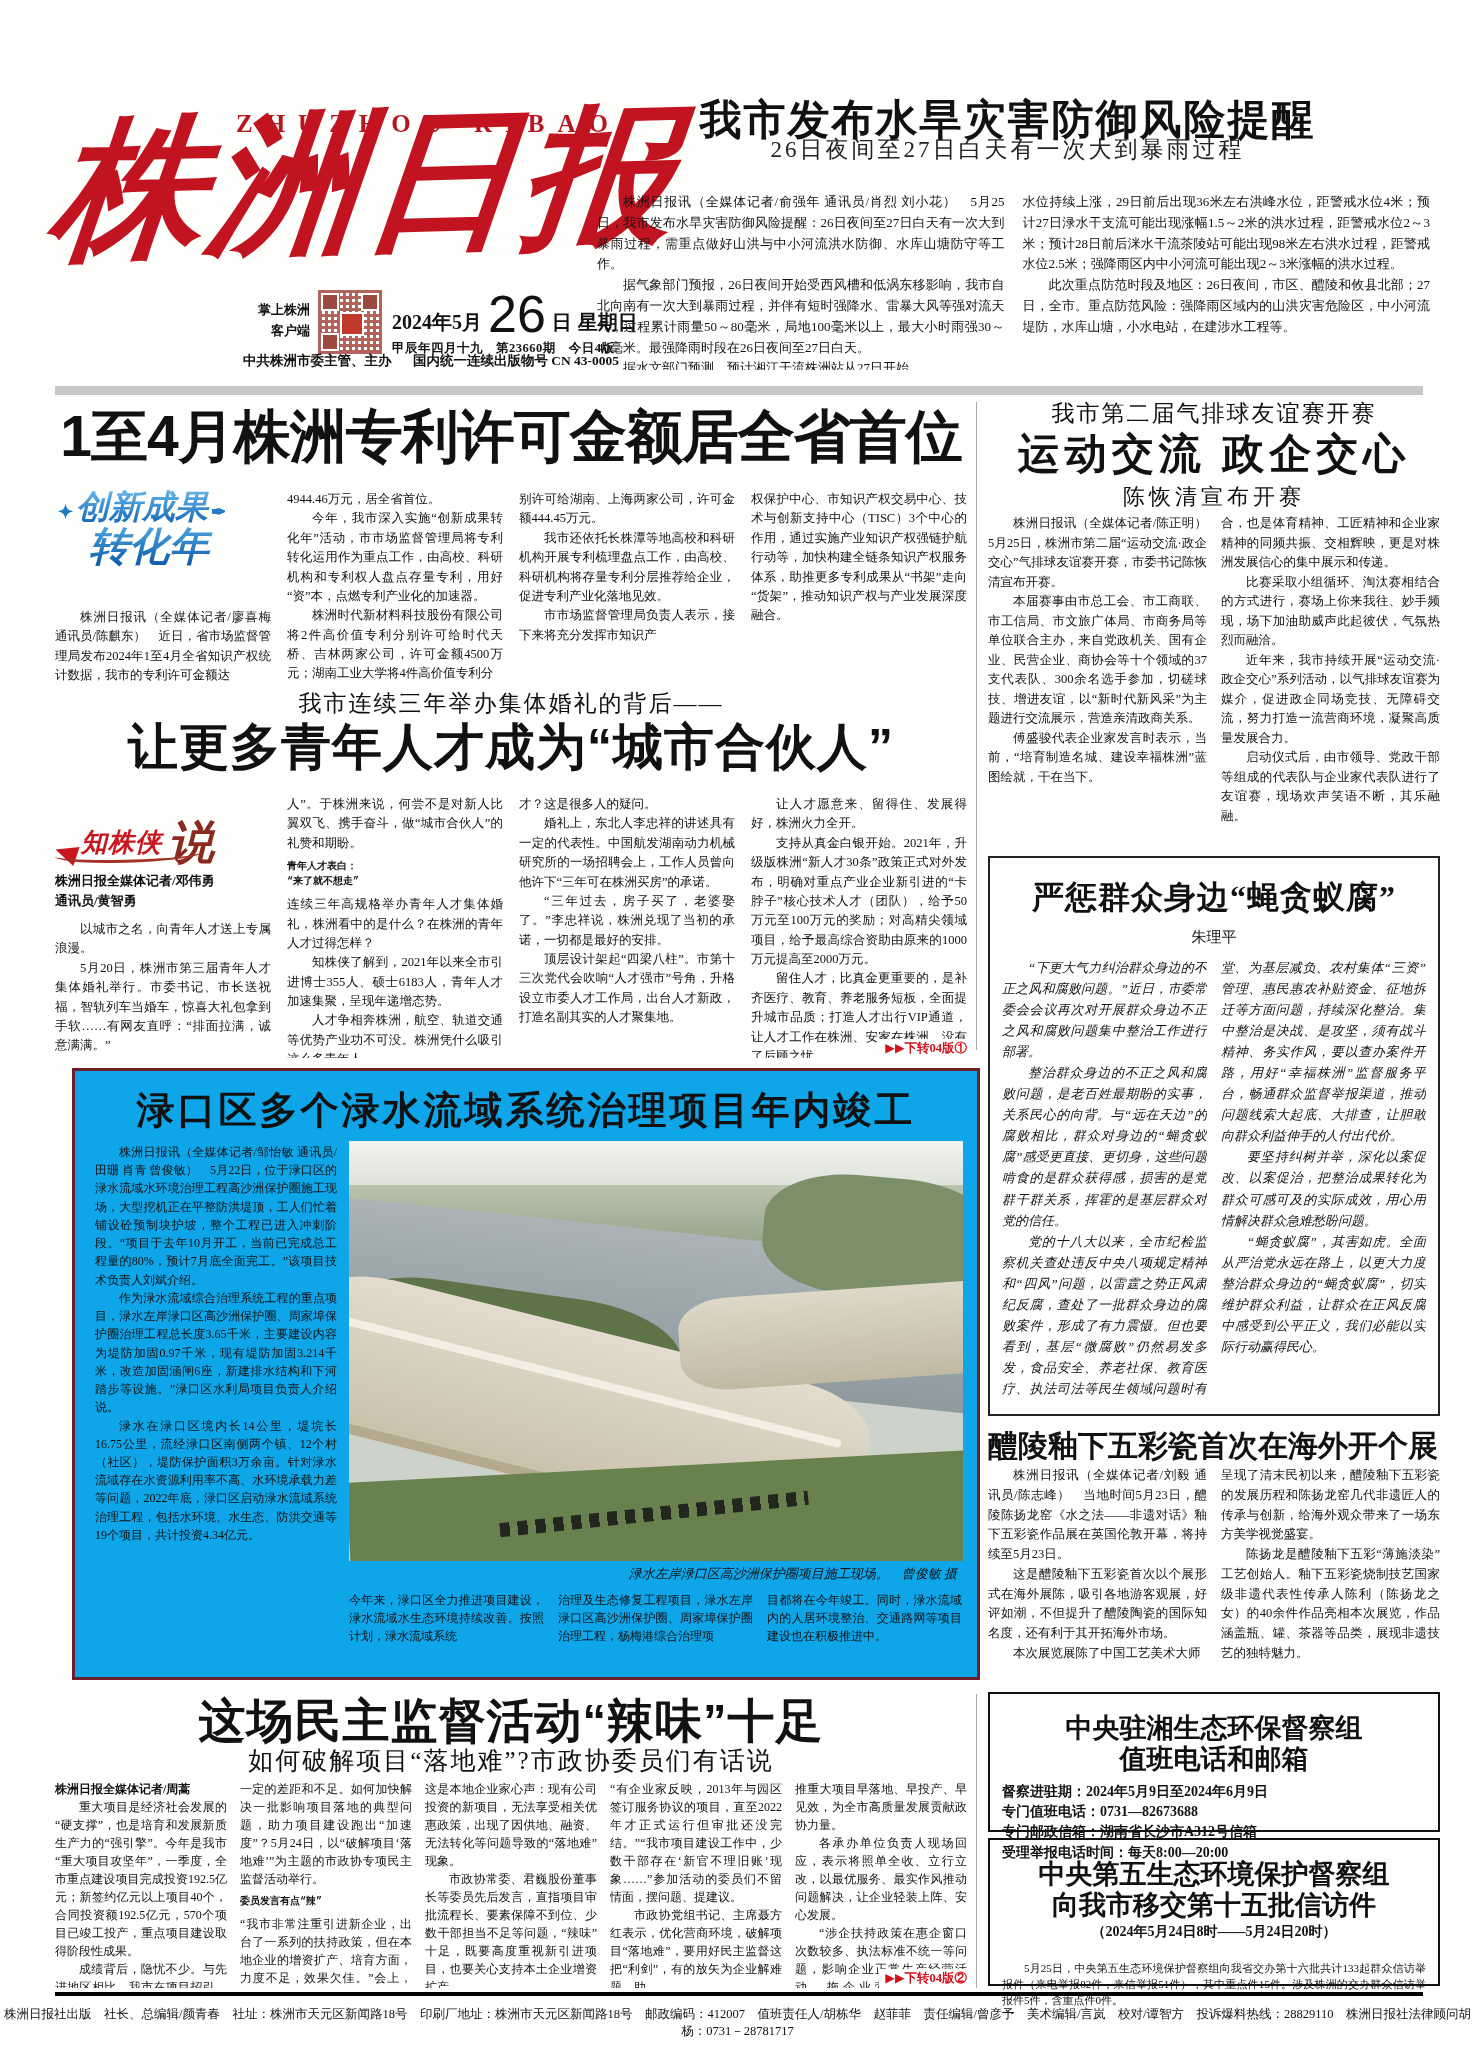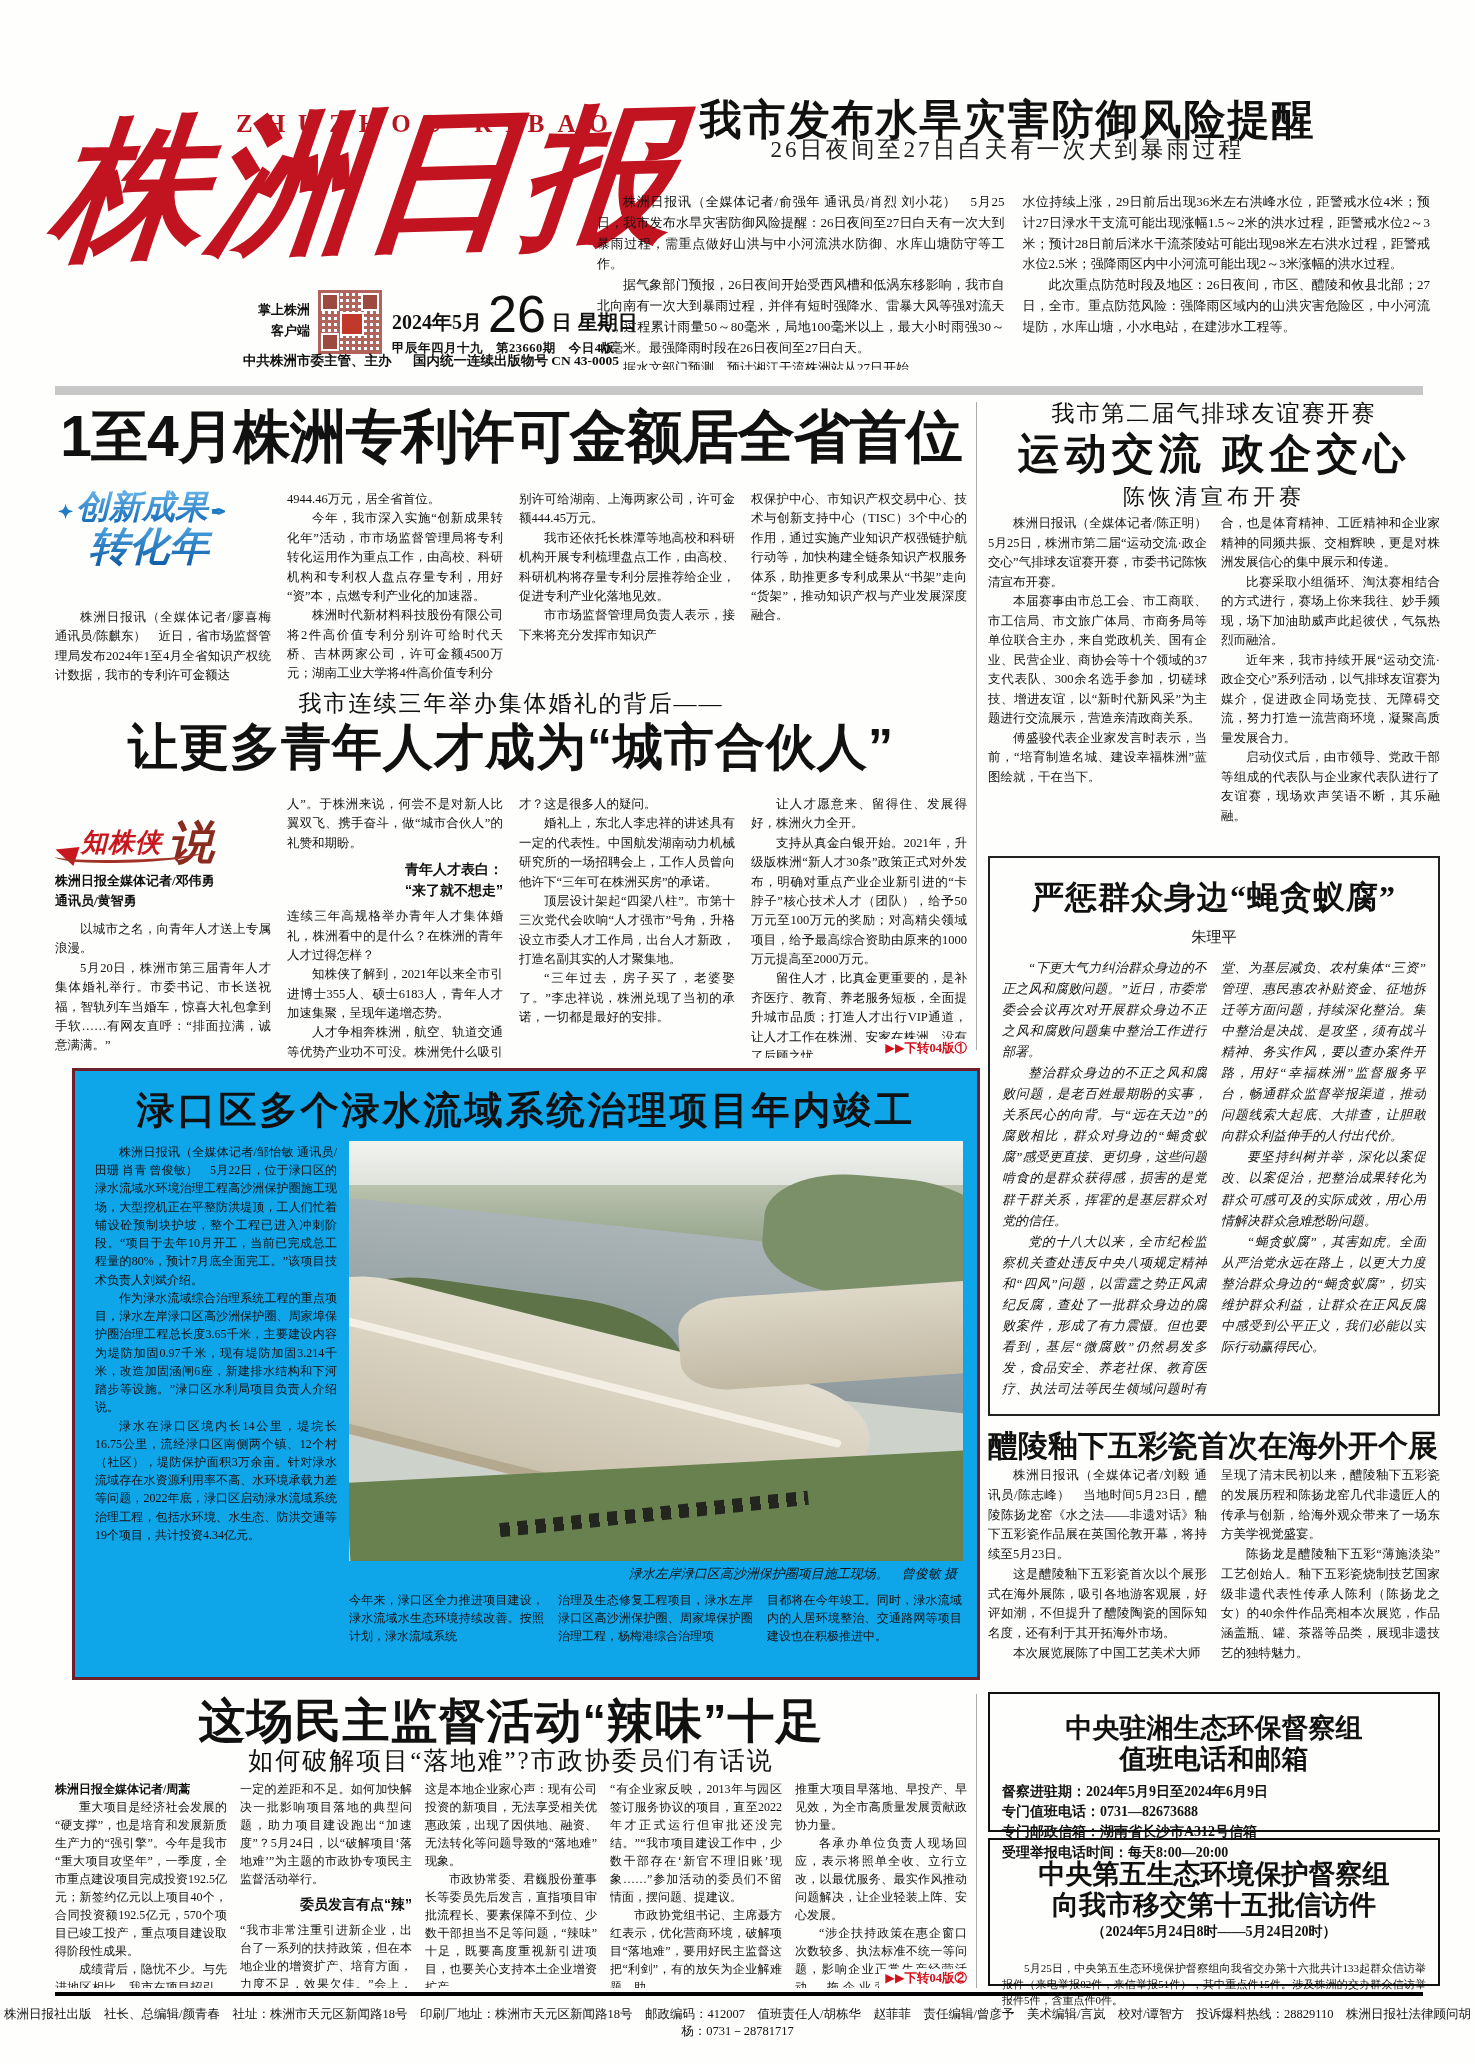--- a/index.html
+++ b/index.html
@@ -27,22 +27,22 @@
   .vrule{background:#aaa;width:1px;}
   
   .kicker{text-align:center;font-size:23px;letter-spacing:2px;font-weight:500;}
   .h-serif{font-family:"Liberation Serif","DejaVu Serif",serif;font-weight:900;}
   .h-sans{font-family:"Liberation Sans","DejaVu Sans",sans-serif;font-weight:900;text-align:center;}
   .cols{display:flex;overflow:hidden;text-align:justify;}
   .col{overflow:hidden;}
   .col p{margin:0;text-indent:2em;}
   .col.cont p:first-child{text-indent:0;}
   .byline-p{text-indent:0 !important;font-weight:700;}
-  .minihead{text-align:right;font-weight:900;font-family:Liberation Sans, sans-serif;
-            font-size:14px;line-height:1.5;margin:6px 0;}
+  .minihead{text-align:left;font-weight:900;font-family:Liberation Mono, monospace;
+            font-size:10px;line-height:1.5;margin:6px 0;}
   .jump{position:absolute;right:0;bottom:0;background:#fff;color:#d0121b;font-weight:700;
         font-size:12.5px;padding-left:6px;}
   
   .flood-head{left:585px;top:92px;width:845px;text-align:center;font-size:42px;letter-spacing:2px;}
   .flood-sub{left:585px;top:134px;width:845px;text-align:center;font-size:23px;letter-spacing:3px;color:#222;}
   .flood-cols{left:597px;top:192px;width:833px;height:178px;gap:18px;font-size:13px;line-height:1.6;}
   .flood-cols .col{width:408px;}
   
   .patent-head{left:55px;top:404px;width:912px;font-size:57px;line-height:1.15;letter-spacing:-1px;white-space:nowrap;}
   .patent-cols{left:55px;top:490px;width:912px;height:192px;gap:16px;font-size:12.5px;line-height:1.55;}
@@ -239,22 +239,22 @@
         </div>
         <div>
             <p>连续三年高规格举办青年人才集体婚礼，株洲看中的是什么？在株洲的青年人才过得怎样？</p>
             <p>知株侠了解到，2021年以来全市引进博士355人、硕士6183人，青年人才加速集聚，呈现年递增态势。</p>
             <p>人才争相奔株洲，航空、轨道交通等优势产业功不可没。株洲凭什么吸引这么多青年人</p>
           </div>
       </div>
       <div class="col cont">
           <p>才？这是很多人的疑问。</p>
           <p>婚礼上，东北人李忠祥的讲述具有一定的代表性。中国航发湖南动力机械研究所的一场招聘会上，工作人员曾向他许下“三年可在株洲买房”的承诺。</p>
+          <p>“三年过去，房子买了，老婆娶了。”李忠祥说，株洲兑现了当初的承诺，一切都是最好的安排。</p>
           <p>顶层设计架起“四梁八柱”。市第十三次党代会吹响“人才强市”号角，升格设立市委人才工作局，出台人才新政，打造名副其实的人才聚集地。</p>
-          <p>“三年过去，房子买了，老婆娶了。”李忠祥说，株洲兑现了当初的承诺，一切都是最好的安排。</p>
         </div>
       <div class="col">
         <div>
             <p>让人才愿意来、留得住、发展得好，株洲火力全开。</p>
             <p>支持从真金白银开始。2021年，升级版株洲“新人才30条”政策正式对外发布，明确对重点产业企业新引进的“卡脖子”核心技术人才（团队），给予50万元至100万元的奖励；对高精尖领域项目，给予最高综合资助由原来的1000万元提高至2000万元。</p>
             <p>留住人才，比真金更重要的，是补齐医疗、教育、养老服务短板，全面提升城市品质；打造人才出行VIP通道，让人才工作在株洲、安家在株洲，没有了后顾之忧。</p>
           </div>
         <span class="jump">▶▶下转04版①</span>
       </div>
     </div>

